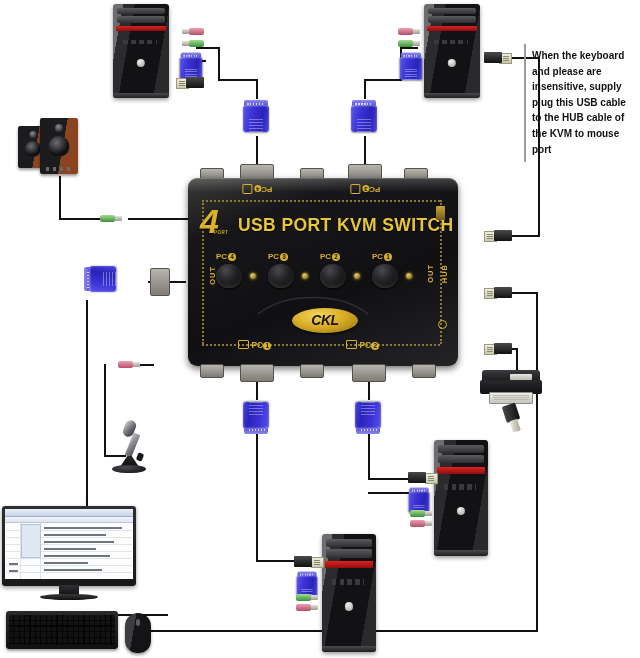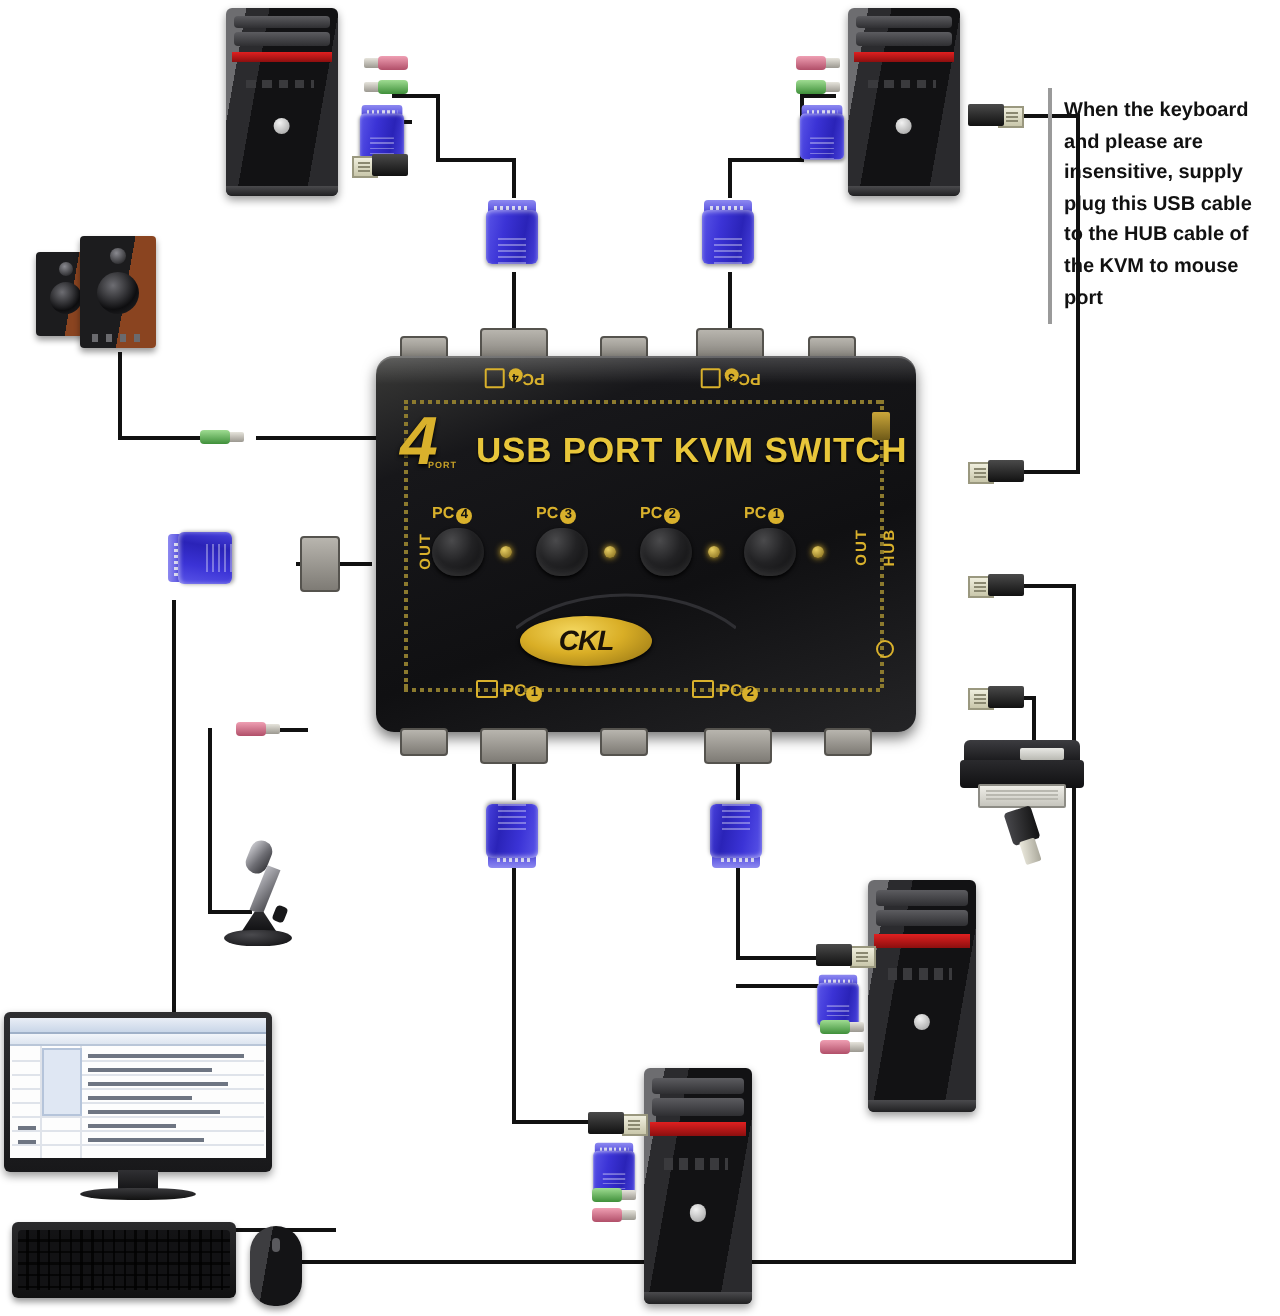--- a/index.html
+++ b/index.html
@@ -36,21 +36,21 @@
   .pclbl .num{display:inline-block;width:8px;height:8px;line-height:8px;border-radius:50%;
       background:#d9b12c;color:#121212;text-align:center;font-size:6.5px;margin-left:1px;}
   .led{position:absolute;width:6px;height:6px;border-radius:50%;
       background:radial-gradient(circle at 35% 30%,#e9cf63,#7c6417);box-shadow:0 0 3px #d9b12c;}
 
   .toplbl{position:absolute;color:#d9b12c;font-size:8px;font-weight:bold;
       transform:rotate(180deg);white-space:nowrap;}
   .botlbl{position:absolute;color:#d9b12c;font-size:8.5px;font-weight:bold;white-space:nowrap;}
   .mini-ico{display:inline-block;vertical-align:middle;}
 
-  .ckl{position:absolute;left:72px;top:130px;width:66px;height:25px;border-radius:50%;
+  .ckl{position:absolute;left:104px;top:130px;width:66px;height:25px;border-radius:50%;
       background:radial-gradient(ellipse at 40% 30%,#f3d65e 0%,#d9ae26 45%,#8f6f12 100%);
       box-shadow:0 1px 2px #000;}
   .ckl span{display:block;text-align:center;line-height:25px;color:#1a1208;
       font-size:14px;font-weight:bold;font-style:italic;letter-spacing:-.5px;}
   .sidetxt{position:absolute;color:#d9b12c;font-size:7.5px;font-weight:bold;letter-spacing:1px;}
   .vrot180{writing-mode:vertical-rl;transform:rotate(180deg);}
 
   
   .vgaport{position:absolute;background:linear-gradient(180deg,#b8b5ae,#7e7b75);
       border:1px solid #55534e;border-radius:2px;}

